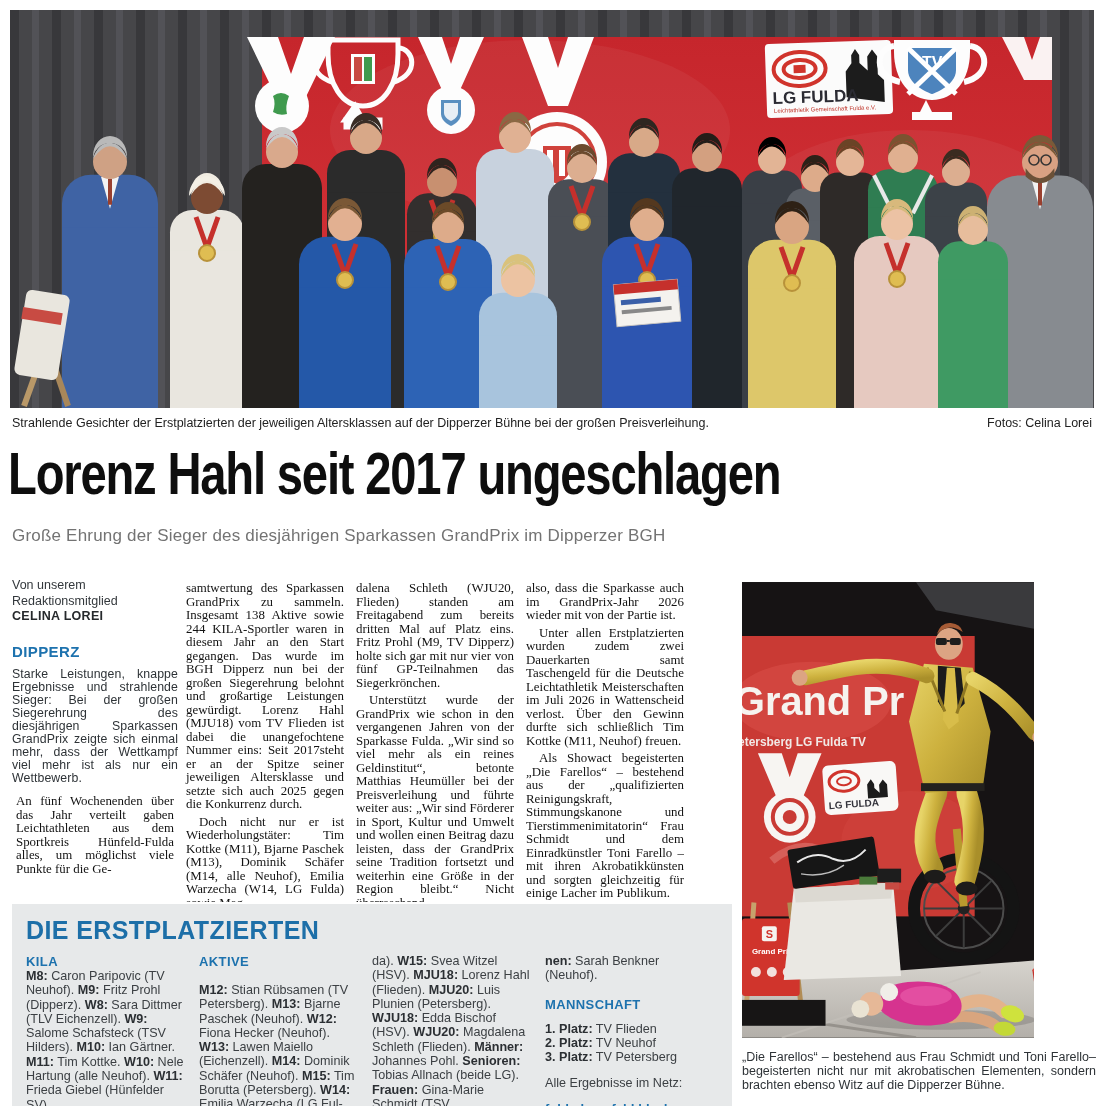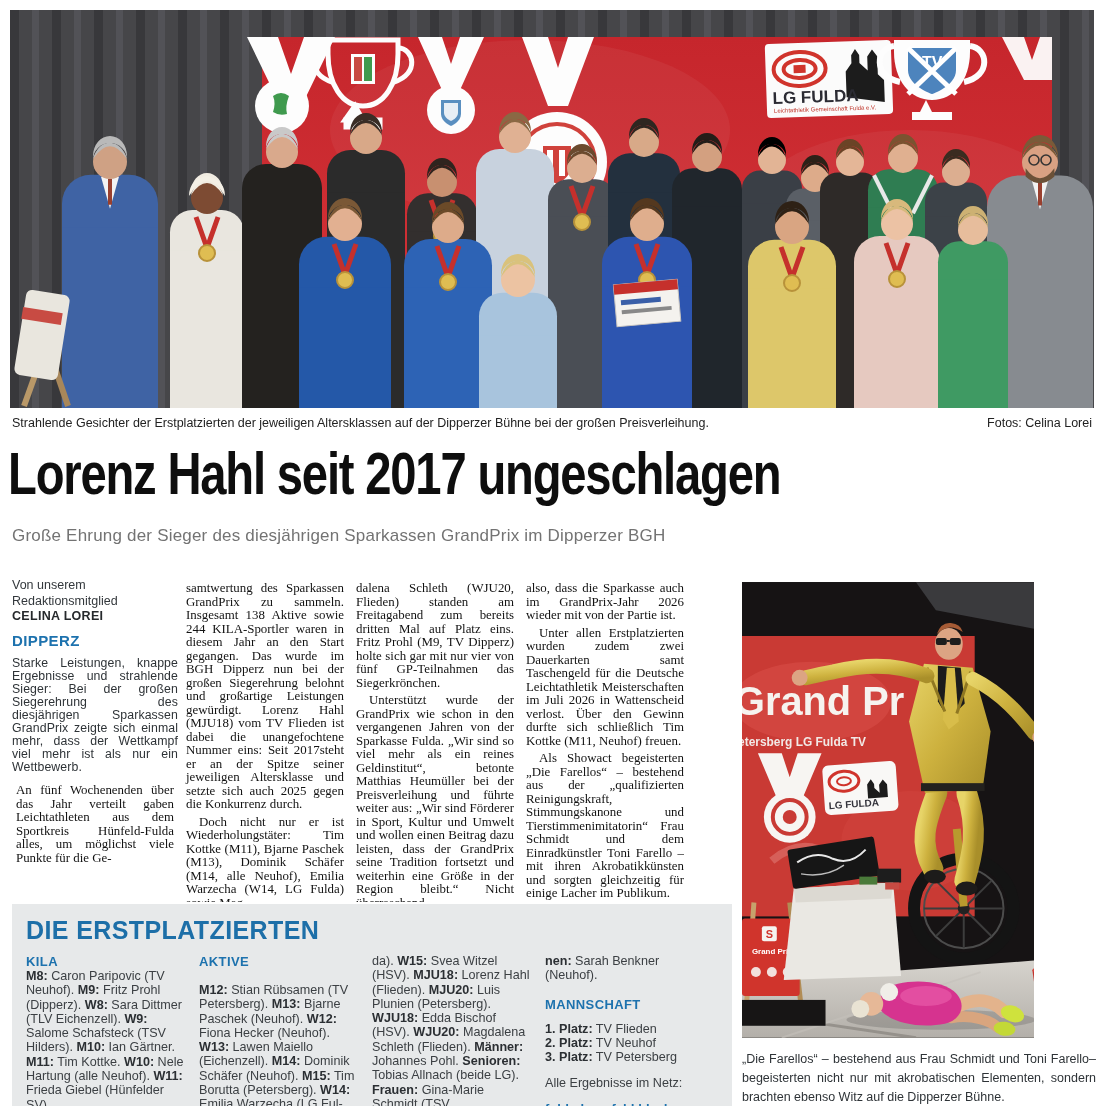--- a/index.html
+++ b/index.html
@@ -12,42 +12,42 @@
   #headline{position:absolute;left:8px;top:440px;width:1090px;white-space:nowrap;}
   #headline span{display:inline-block;transform:scaleX(.8);transform-origin:0 50%;
                  font-size:59px;font-weight:700;letter-spacing:-1.5px;color:#0e0e0e;}
   #subheadline{position:absolute;left:12px;top:526px;width:1080px;font-size:17px;
                font-weight:400;color:#737373;letter-spacing:.2px;}
   #columns{position:absolute;left:12px;top:578px;width:718px;height:324px;
            display:grid;grid-template-columns:repeat(4,166px);column-gap:4px;overflow:hidden;}
   .col{overflow:hidden;}
   #byline{font-size:12.5px;line-height:15.5px;color:#33383c;}
   #byline .name{font-weight:700;color:#26292c;letter-spacing:.3px;}
-  #kicker{margin-top:7px;font-size:15px;font-weight:700;color:#1d72ae;letter-spacing:.4px;}
+  #kicker{margin-top:18px;font-size:15px;font-weight:700;color:#1d72ae;letter-spacing:.4px;}
   #lead{margin-top:8px;font-size:12.3px;line-height:13.1px;color:#2e3337;
         text-align:justify;letter-spacing:.1px;}
   .serif p{margin:4px;font-family:"Liberation Serif",serif;font-size:12.9px;line-height:13.5px;
            color:#121212;text-align:justify;}
   .serif p.ind{text-indent:13px;}
   #col1-serif{margin-top:10px;}
   #box{position:absolute;left:12px;top:904px;width:720px;height:230px;background:#e7e9ea;
        box-sizing:border-box;padding:12px 14px 0 14px;overflow:hidden;}
   #box-title{font-size:25px;font-weight:700;color:#1d6fa8;letter-spacing:.4px;}
   #box-cols{margin-top:9px;display:grid;grid-template-columns:repeat(4,160px);column-gap:13px;}
   .box-header{font-size:13px;font-weight:700;color:#1d72ae;letter-spacing:.4px;}
   .box-text{font-size:12.6px;line-height:14.3px;color:#3c4044;}
   .box-text b{color:#2b2f33;}
   .gap-top{margin-top:14px;}
   .podium{margin-top:10px;}
   #results-label{margin-top:12px;}
   #net-link{display:inline-block;margin-top:10px;font-size:13px;font-weight:700;
             color:#1d72ae;text-decoration:none;}
   #side-photo{left:742px;top:582px;width:292px;height:456px;}
   #side-caption{position:absolute;left:742px;top:1050px;width:354px;font-size:12.5px;
-                line-height:19px;color:#2e3337;text-align:justify;}
+                line-height:14px;color:#2e3337;text-align:justify;}
   svg text{font-family:"Liberation Sans",sans-serif;}
 </style>
 </head>
 <body>
 
 <div id="page">
 
   <div class="photo" id="main-photo">
     <svg width="1084" height="398" viewBox="0 0 1084 398">
       <defs>

